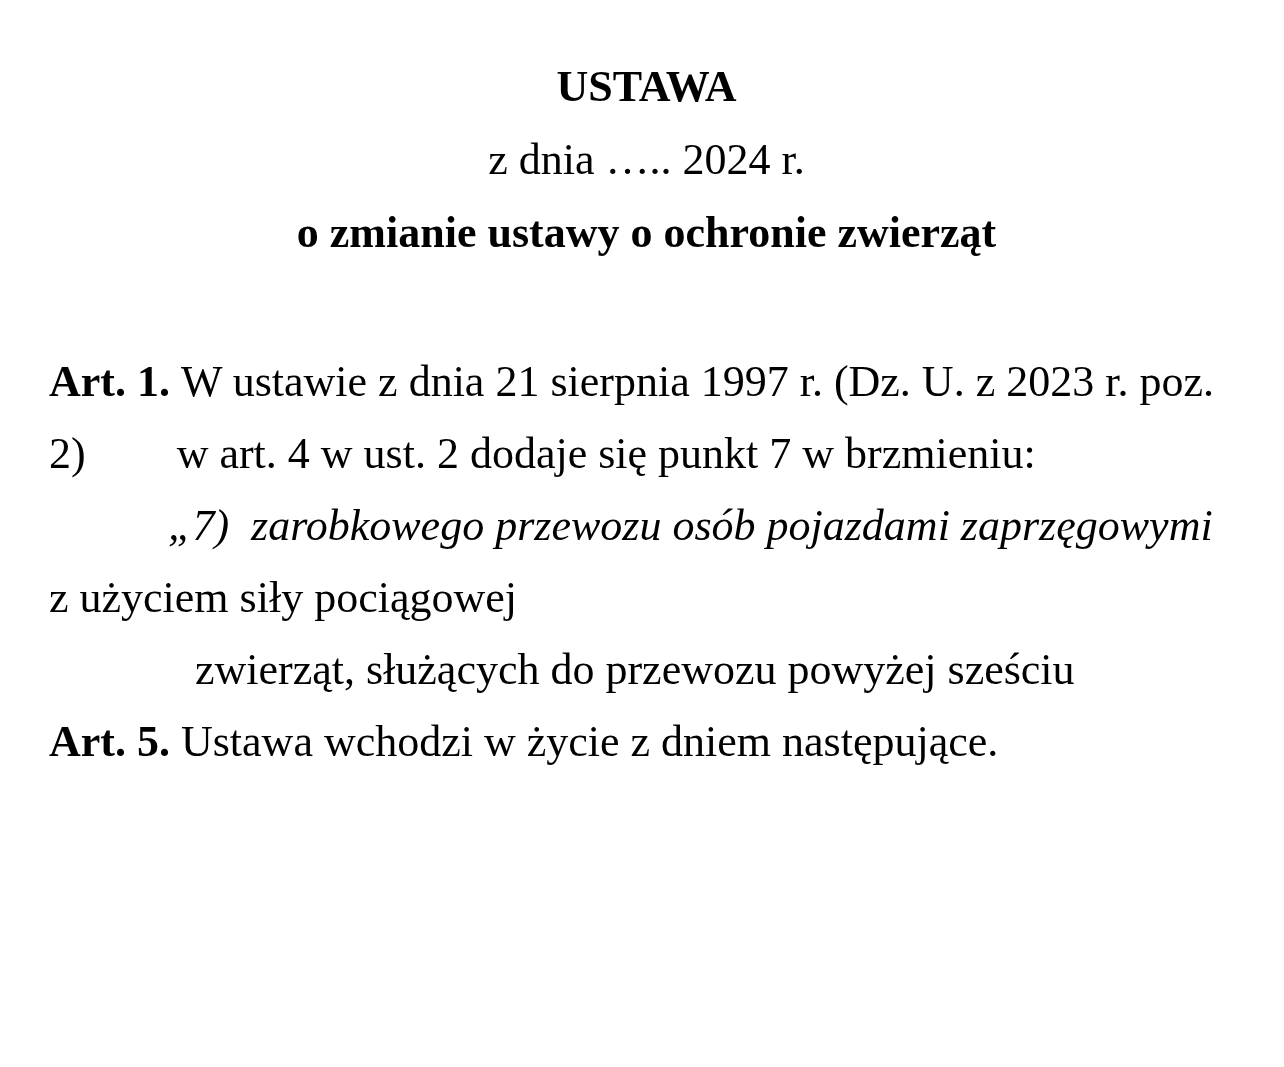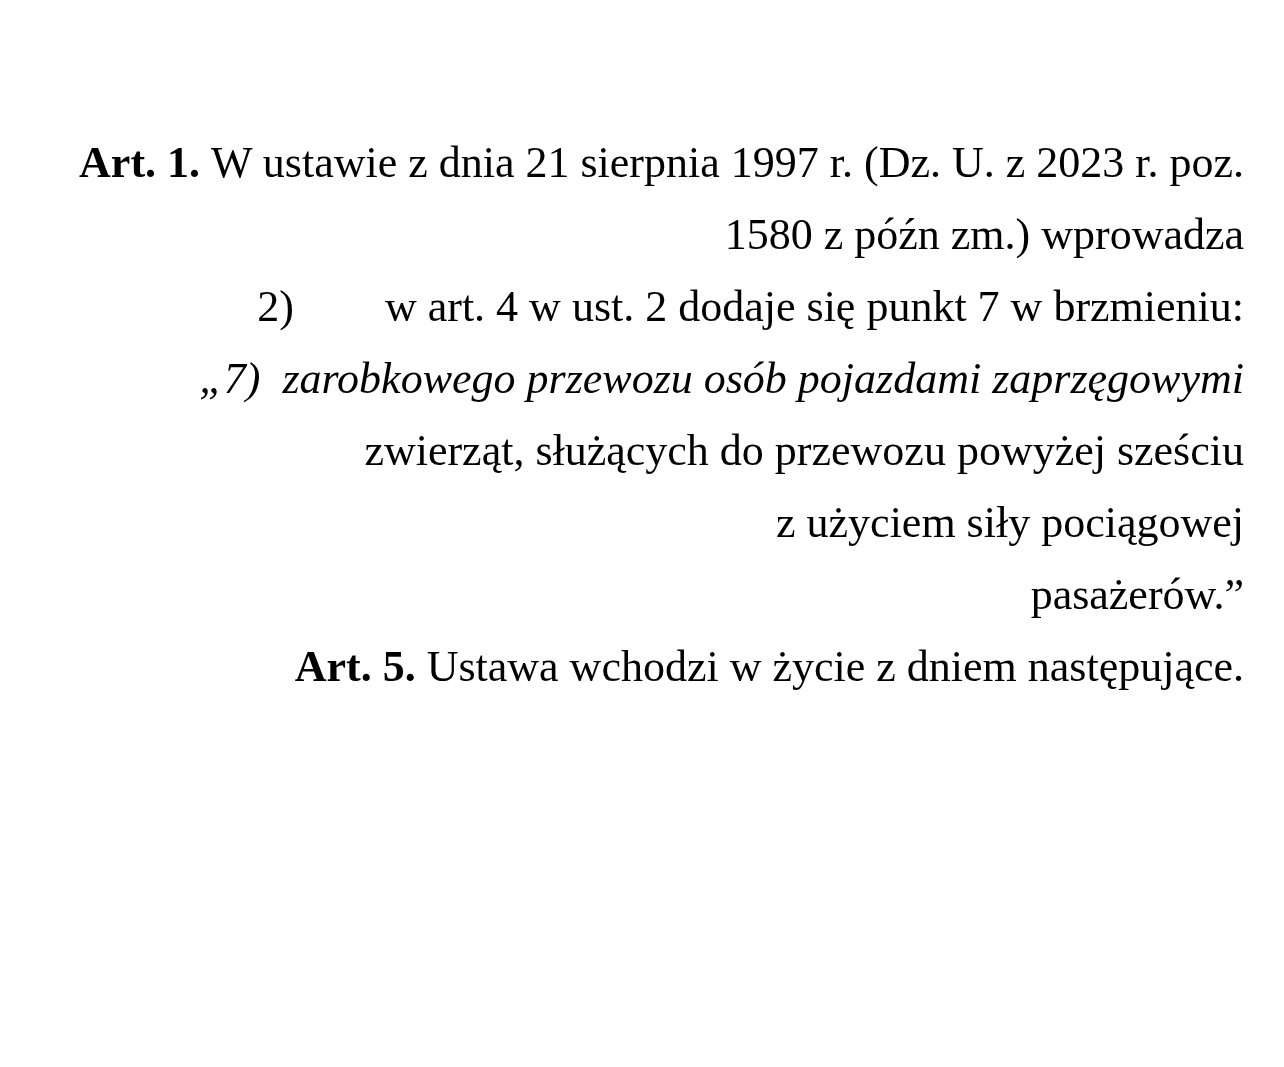--- a/index.html
+++ b/index.html
@@ -18,21 +18,20 @@
   }
   .page {
     box-sizing: border-box;
     width: 1284px;
     height: 1067px;
     padding: 50px 40px 0 49px;
   }
   .line {
     white-space: pre;
     line-height: 73px;
-    text-align: right;
   }
   .doc-header .line {
     text-align: center;
   }
   .bold {
     font-weight: bold;
   }
   .doc-body {
     margin-top: 77px;
   }
@@ -46,23 +45,26 @@
   .indent-deep  { padding-left: 146px; }
   .tab-spacer {
     display: inline-block;
     width: 91px;
   }
 </style>
 </head>
 <body>
 
 <div class="page">
+  <div class="doc-header">
+    <div class="line bold">USTAWA</div>
+    <div class="line">z dnia ….. 2024 r.</div>
+    <div class="line bold">o zmianie ustawy o ochronie zwierząt</div>
+  </div>
   <div class="doc-body" id="doc-body">
       <div class="line indent-none"><span class="bold">Art. 1. </span><span>W ustawie z dnia 21 sierpnia 1997 r. (Dz. U. z 2023 r. poz.</span></div>
-      <div class="line indent-none"><span>1580 z późn zm.) wprowadza</span></div>
       <div class="line indent-none"><span>2)</span><span class="tab-spacer"></span><span>w art. 4 w ust. 2 dodaje się punkt 7 w brzmieniu:</span></div>
       <div class="line indent-tab"><span>„7)  zarobkowego przewozu osób pojazdami zaprzęgowymi</span></div>
+      <div class="line indent-none"><span>z użyciem siły pociągowej</span></div>
       <div class="line indent-deep"><span>zwierząt, służących do przewozu powyżej sześciu</span></div>
-      <div class="line indent-none"><span>z użyciem siły pociągowej</span></div>
-      <div class="line indent-none"><span>pasażerów.”</span></div>
       <div class="line indent-none"><span class="bold">Art. 5. </span><span>Ustawa wchodzi w życie z dniem następujące.</span></div>
     </div>
 </div>
 
 </body></html>

